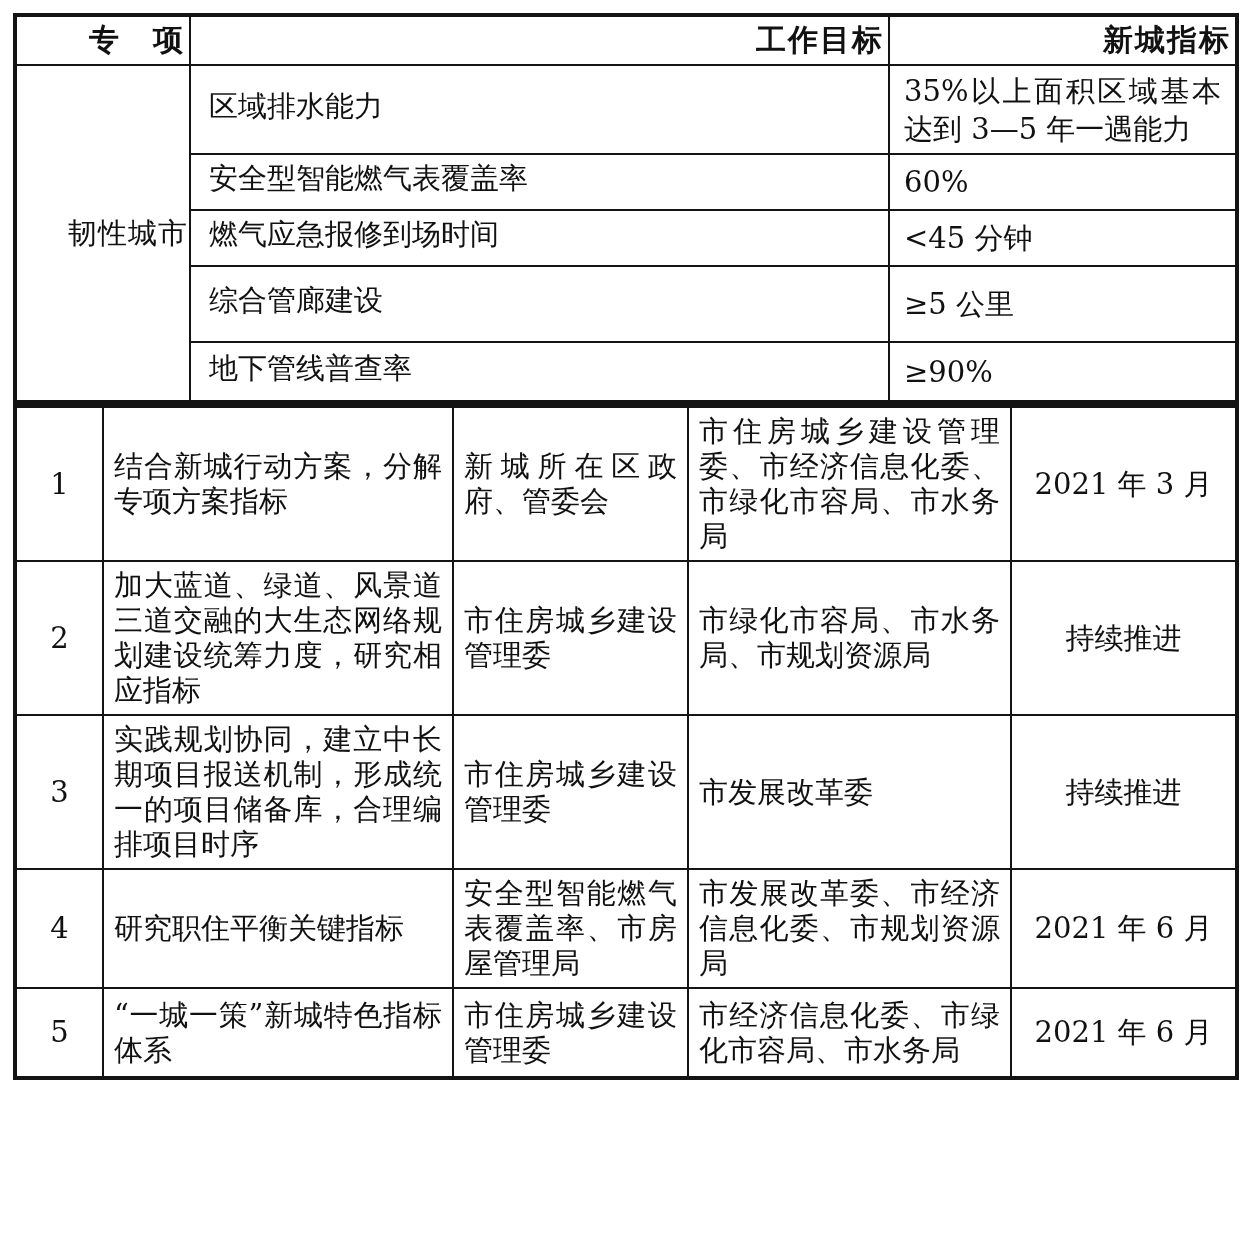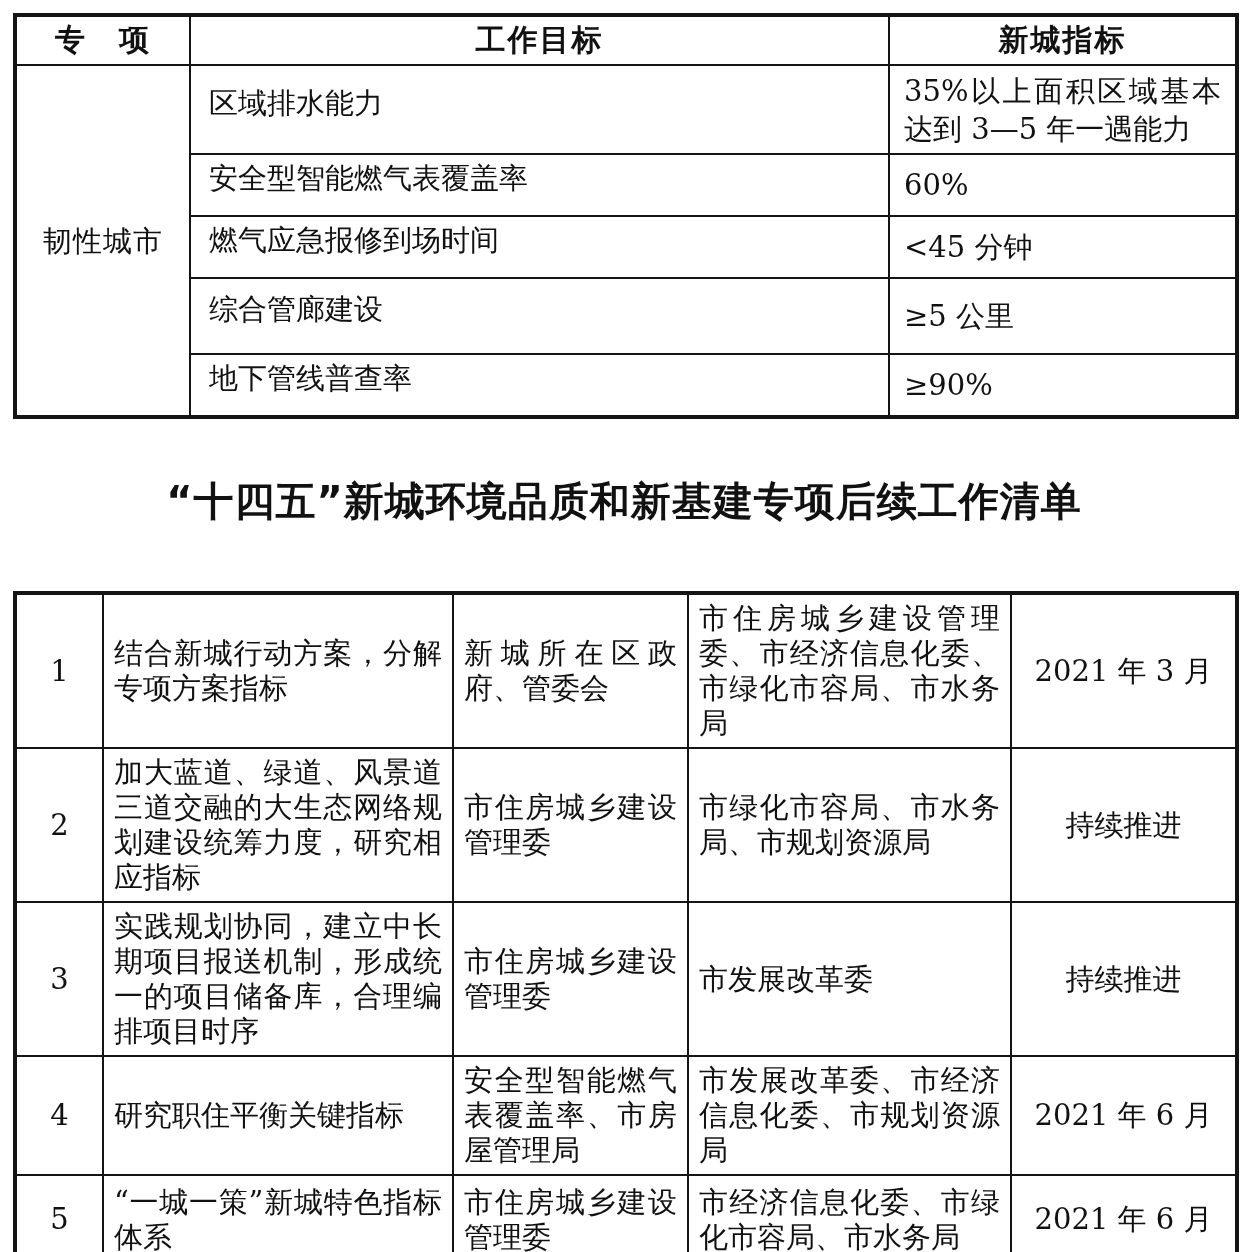--- a/index.html
+++ b/index.html
@@ -25,36 +25,36 @@
   }
   th, td {
     border: 2px solid #141414;
     overflow: hidden;
     vertical-align: middle;
   }
   th {
     font-family: "DejaVu Sans", "Liberation Sans", sans-serif;
     font-weight: bold;
     font-size: 30px;
-    text-align: center;
+    text-align: right;
     letter-spacing: 2px;
     padding: 0 4px;
   }
   td {
     font-size: 29px;
   }
   
   .t1 td { line-height: 38px; }
   .t1 .cat {
-    text-align: center;
+    text-align: right;
     letter-spacing: 1px;
   }
   .t1 .tgt {
     text-align: left;
-    padding: 4px 10px 18px 18px;
+    padding: 4px 10px 12px 18px;
   }
   .t1 .ind {
     padding: 4px 14px;
   }
   .t1 .ind.justify {
     text-align: justify;
     text-justify: inter-ideograph;
   }
   
   .doc-title {
@@ -115,21 +115,20 @@
         <td class="tgt">综合管廊建设</td>
         <td class="ind">≥5 公里</td>
       </tr>
       <tr style="height:60px">
         <td class="tgt">地下管线普查率</td>
         <td class="ind">≥90%</td>
       </tr>
     </tbody>
   </table>
 
-  <h1 class="doc-title">“十四五”新城环境品质和新基建专项后续工作清单</h1>
 
   <table class="t2">
     <colgroup>
       <col style="width:88px">
       <col style="width:350px">
       <col style="width:235px">
       <col style="width:323px">
       <col style="width:226px">
     </colgroup>
     <tbody>

